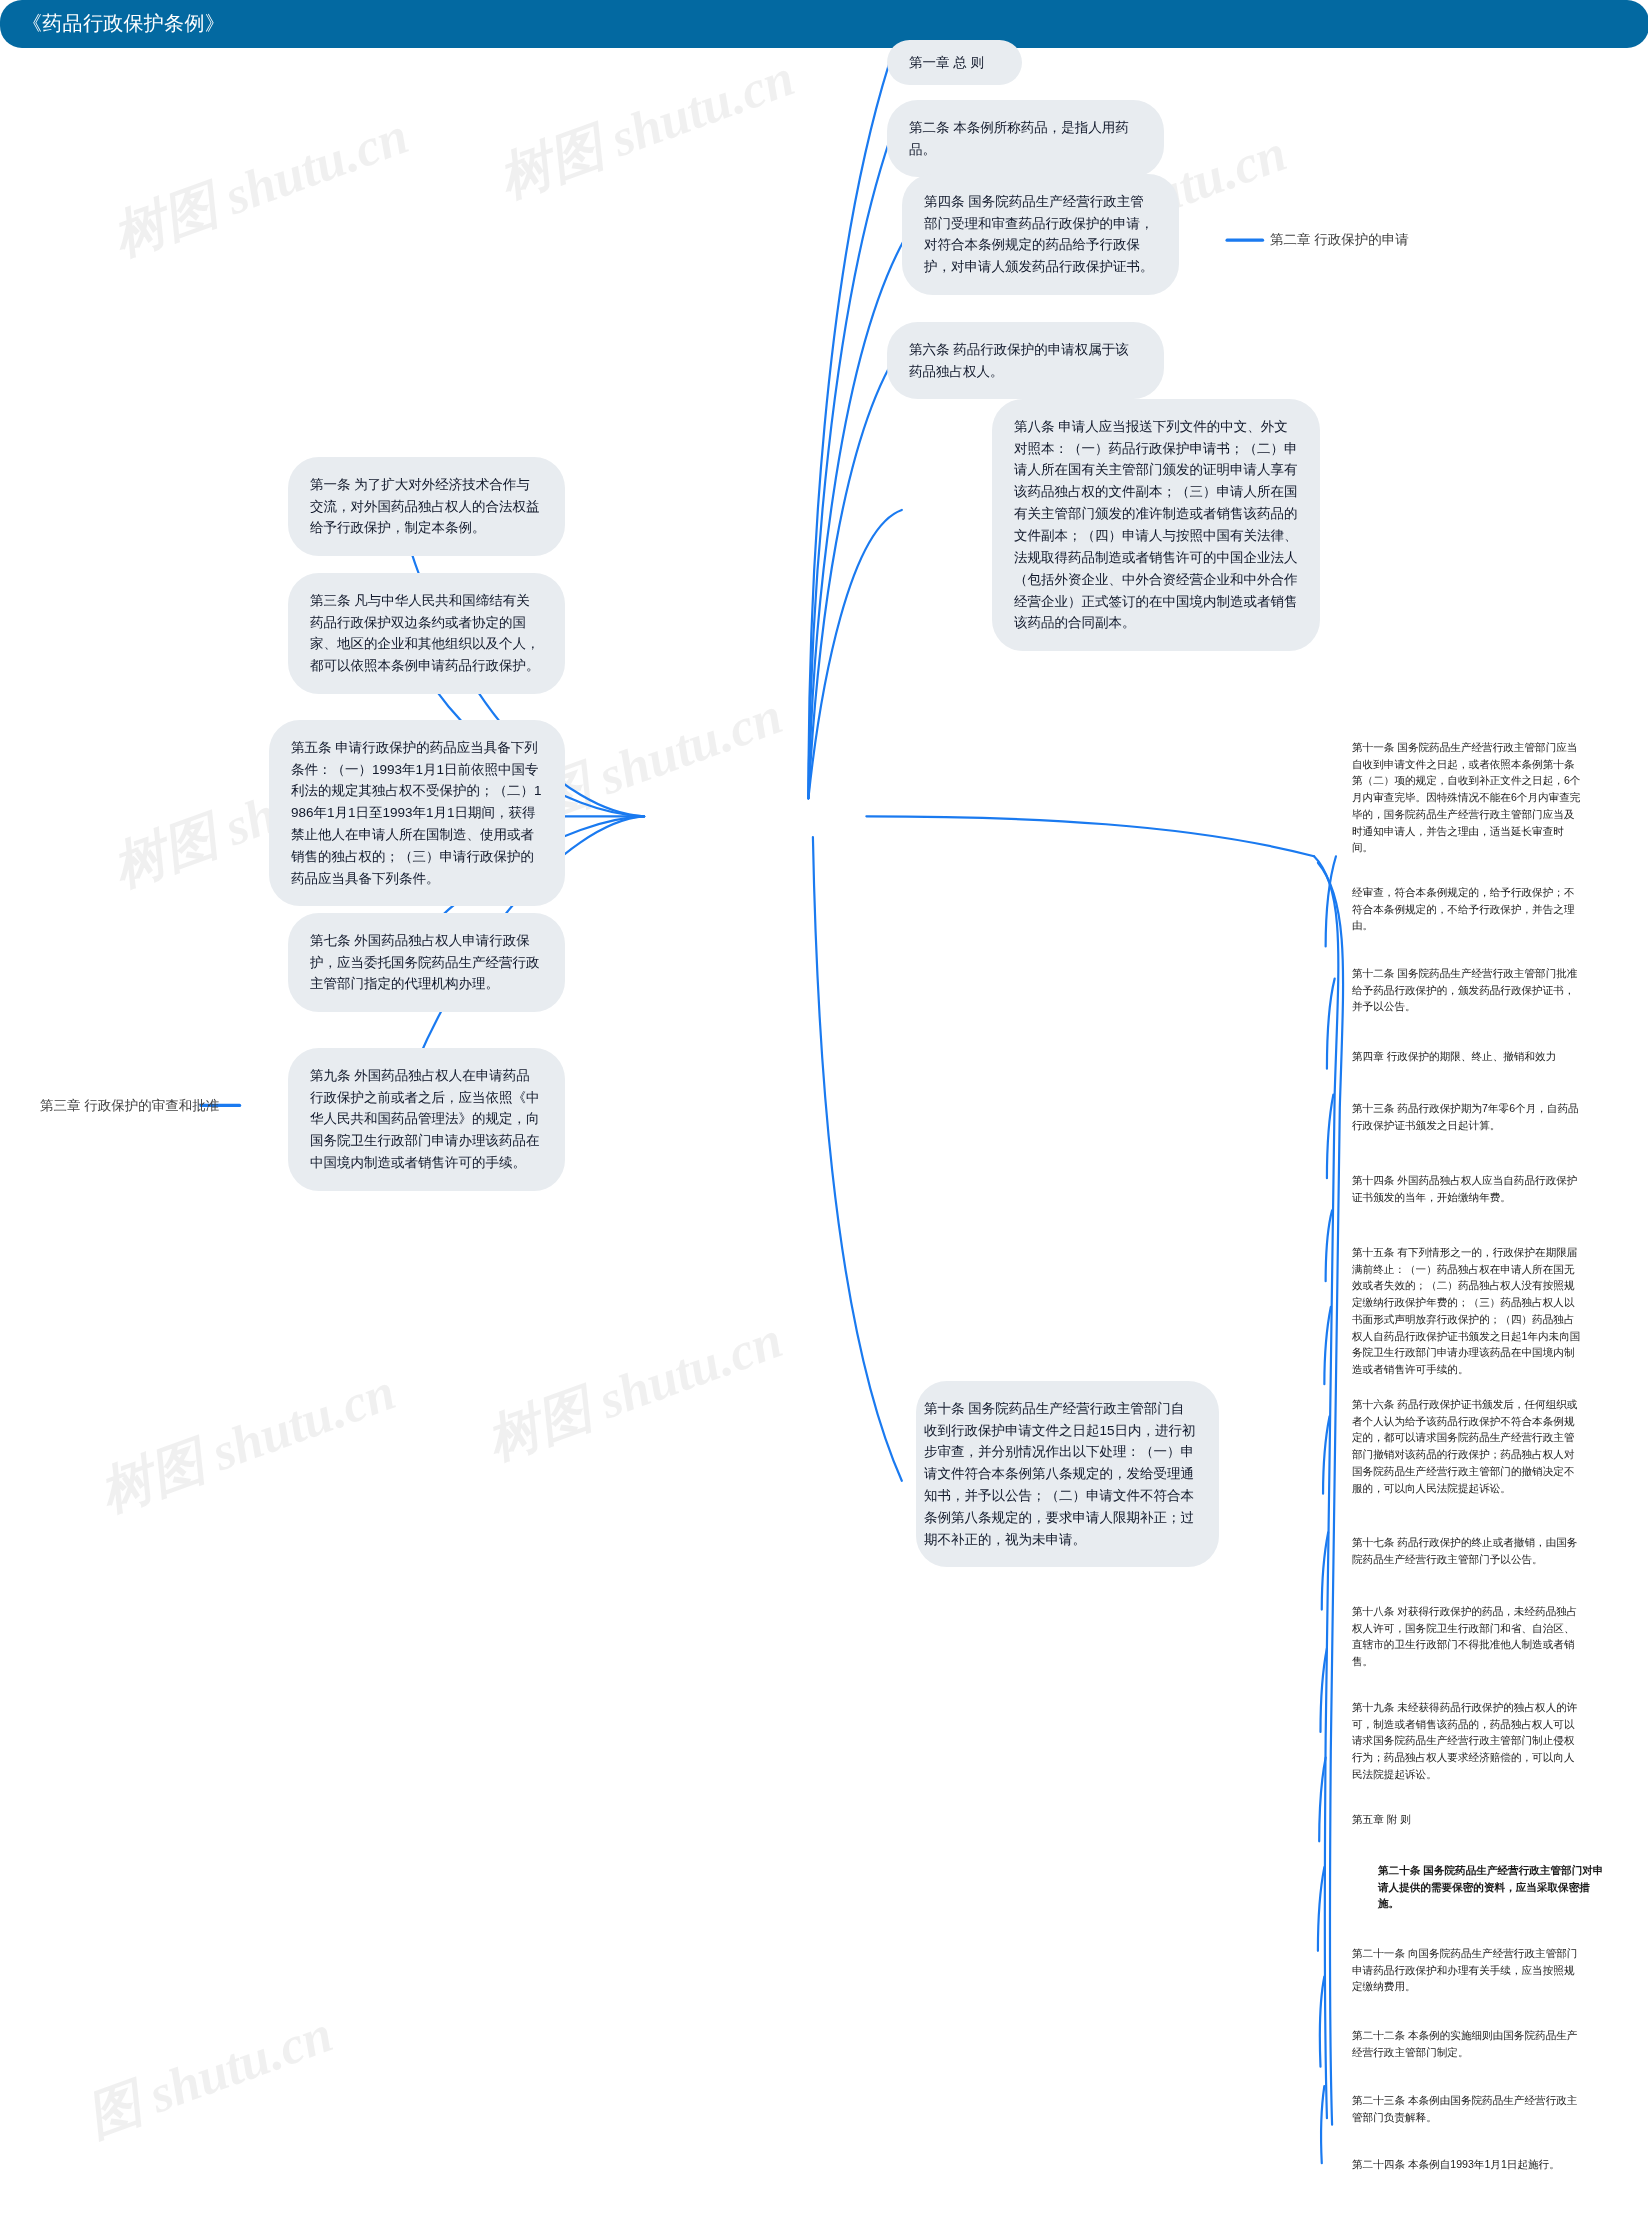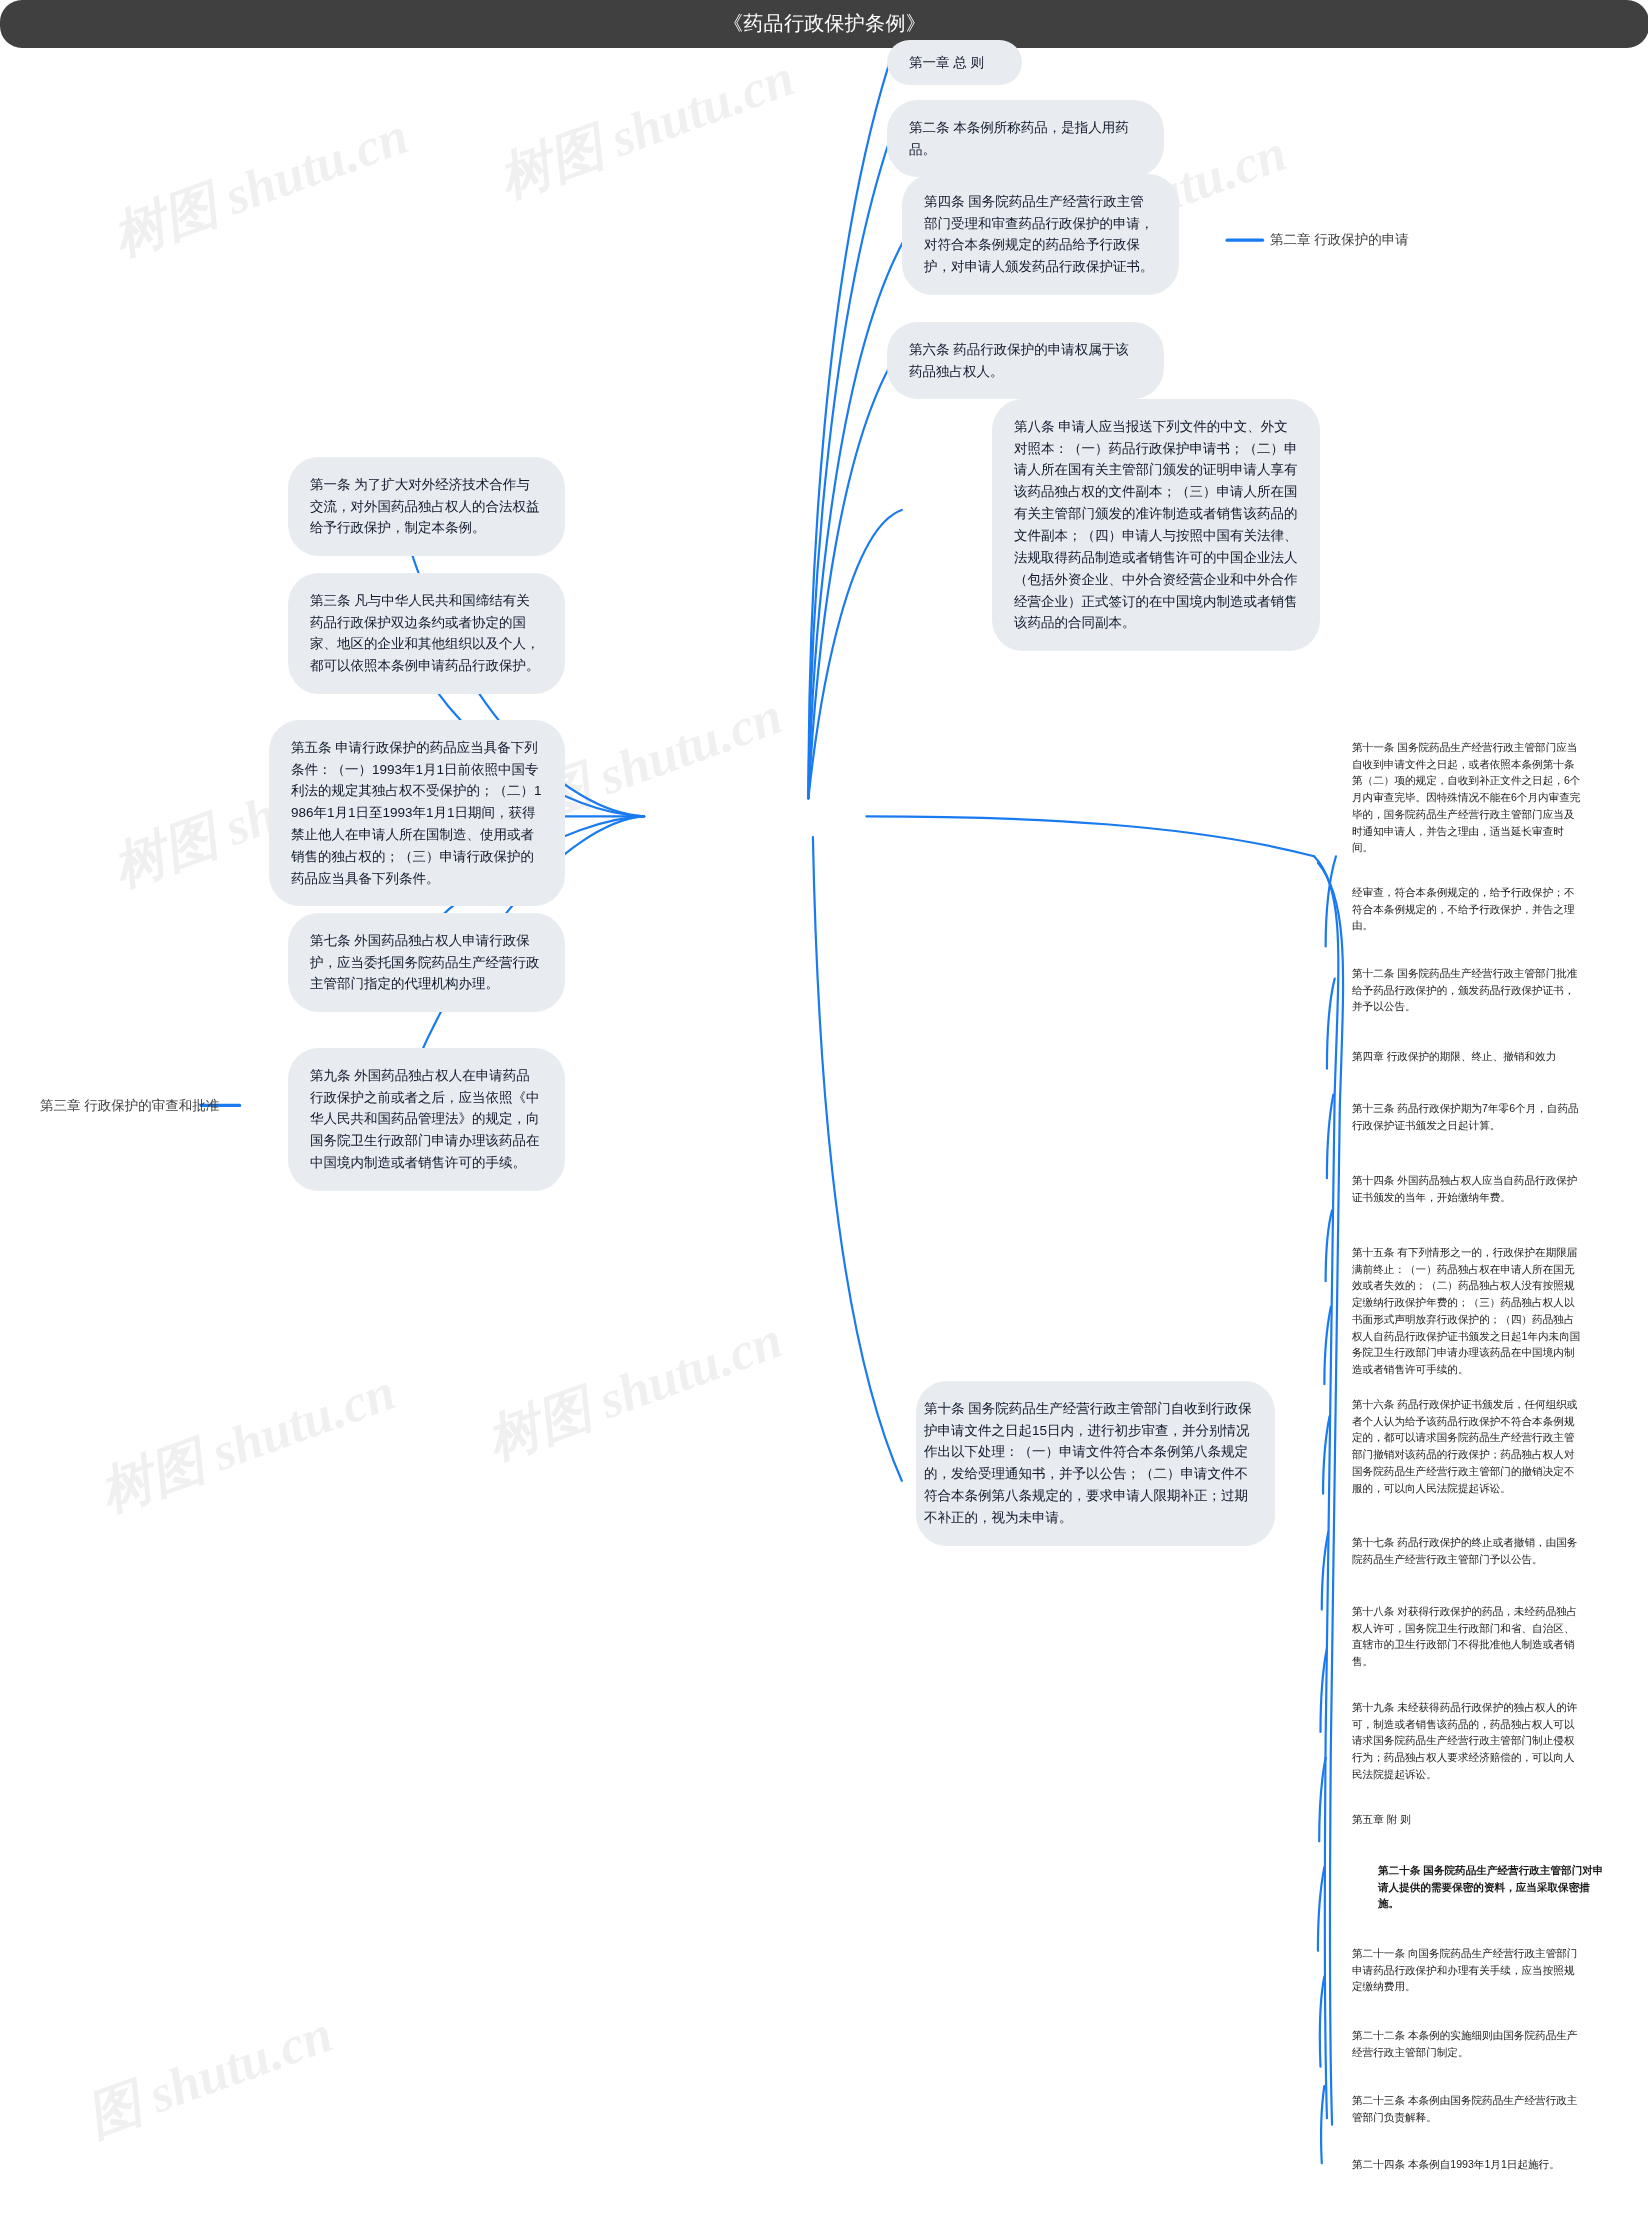--- a/index.html
+++ b/index.html
@@ -42,28 +42,27 @@
     padding:16.7px 22px;
     line-height:1.62;
     white-space:pre-wrap;
     word-break:break-all;
   }
   .node.single{
     border-radius:26px;
     padding:11.6px 22px;
   }
   .root{
-    background:#404040;
+    background:#0369a1;
     color:#ffffff;
     border-radius:22px;
     padding:10.3px 22px;
     font-size:20px;
     letter-spacing:0.3px;
     white-space:nowrap;
-    text-align:center;
   }
   
   .plain{
     position:absolute;
     box-sizing:border-box;
     color:#1a1a1a;
     line-height:1.58;
     white-space:pre-wrap;
     word-break:break-all;
     background:transparent;
@@ -151,21 +150,21 @@
   <div class="node f21" style="left:288px;top:573px;width:277px;">第三条 凡与中华人民共和国缔结有关药品行政保护双边条约或者协定的国家、地区的企业和其他组织以及个人，都可以依照本条例申请药品行政保护。</div>
 
   <div class="node f21" style="left:269px;top:720px;width:296px;">第五条 申请行政保护的药品应当具备下列条件：（一）1993年1月1日前依照中国专利法的规定其独占权不受保护的；（二）1986年1月1日至1993年1月1日期间，获得禁止他人在申请人所在国制造、使用或者销售的独占权的；（三）申请行政保护的药品应当具备下列条件。</div>
 
   <div class="node f21" style="left:288px;top:913px;width:277px;">第七条 外国药品独占权人申请行政保护，应当委托国务院药品生产经营行政主管部门指定的代理机构办理。</div>
 
   <div class="node f21" style="left:288px;top:1048px;width:277px;">第九条 外国药品独占权人在申请药品行政保护之前或者之后，应当依照《中华人民共和国药品管理法》的规定，向国务院卫生行政部门申请办理该药品在中国境内制造或者销售许可的手续。</div>
 
   <div class="chaplabel f21" style="left:40px;top:1097px;">第三章 行政保护的审查和批准</div>
 
-  <div class="node f21" style="left:916px;top:1381px;width:359px;padding-left:8px;">第十条 国务院药品生产经营行政主管部门自收到行政保护申请文件之日起15日内，进行初步审查，并分别情况作出以下处理：（一）申请文件符合本条例第八条规定的，发给受理通知书，并予以公告；（二）申请文件不符合本条例第八条规定的，要求申请人限期补正；过期不补正的，视为未申请。</div>
+  <div class="node f21" style="left:916px;top:1381px;width:303px;padding-left:8px;">第十条 国务院药品生产经营行政主管部门自收到行政保护申请文件之日起15日内，进行初步审查，并分别情况作出以下处理：（一）申请文件符合本条例第八条规定的，发给受理通知书，并予以公告；（二）申请文件不符合本条例第八条规定的，要求申请人限期补正；过期不补正的，视为未申请。</div>
 
   <div class="plain f17" style="left:1352px;top:739px;width:232px;">第十一条 国务院药品生产经营行政主管部门应当自收到申请文件之日起，或者依照本条例第十条第（二）项的规定，自收到补正文件之日起，6个月内审查完毕。因特殊情况不能在6个月内审查完毕的，国务院药品生产经营行政主管部门应当及时通知申请人，并告之理由，适当延长审查时间。</div>
 
   <div class="plain f17" style="left:1352px;top:884px;width:232px;">经审查，符合本条例规定的，给予行政保护；不符合本条例规定的，不给予行政保护，并告之理由。</div>
 
   <div class="plain f17" style="left:1352px;top:965px;width:232px;">第十二条 国务院药品生产经营行政主管部门批准给予药品行政保护的，颁发药品行政保护证书，并予以公告。</div>
 
   <div class="plain f17" style="left:1352px;top:1048px;width:245px;">第四章 行政保护的期限、终止、撤销和效力</div>
 
   <div class="plain f17" style="left:1352px;top:1100px;width:232px;">第十三条 药品行政保护期为7年零6个月，自药品行政保护证书颁发之日起计算。</div>

